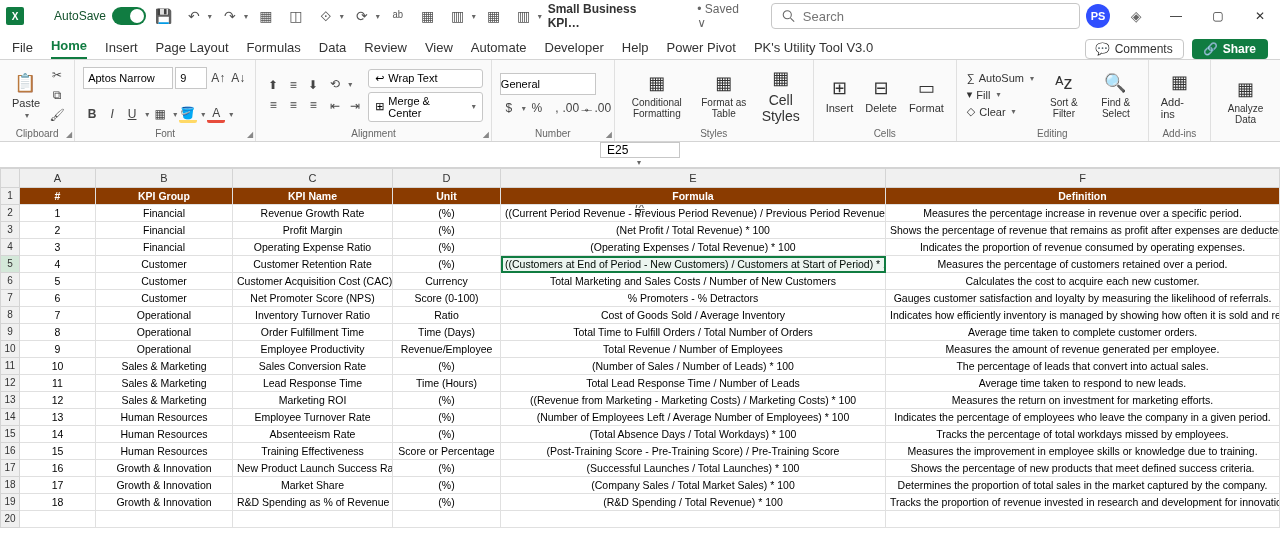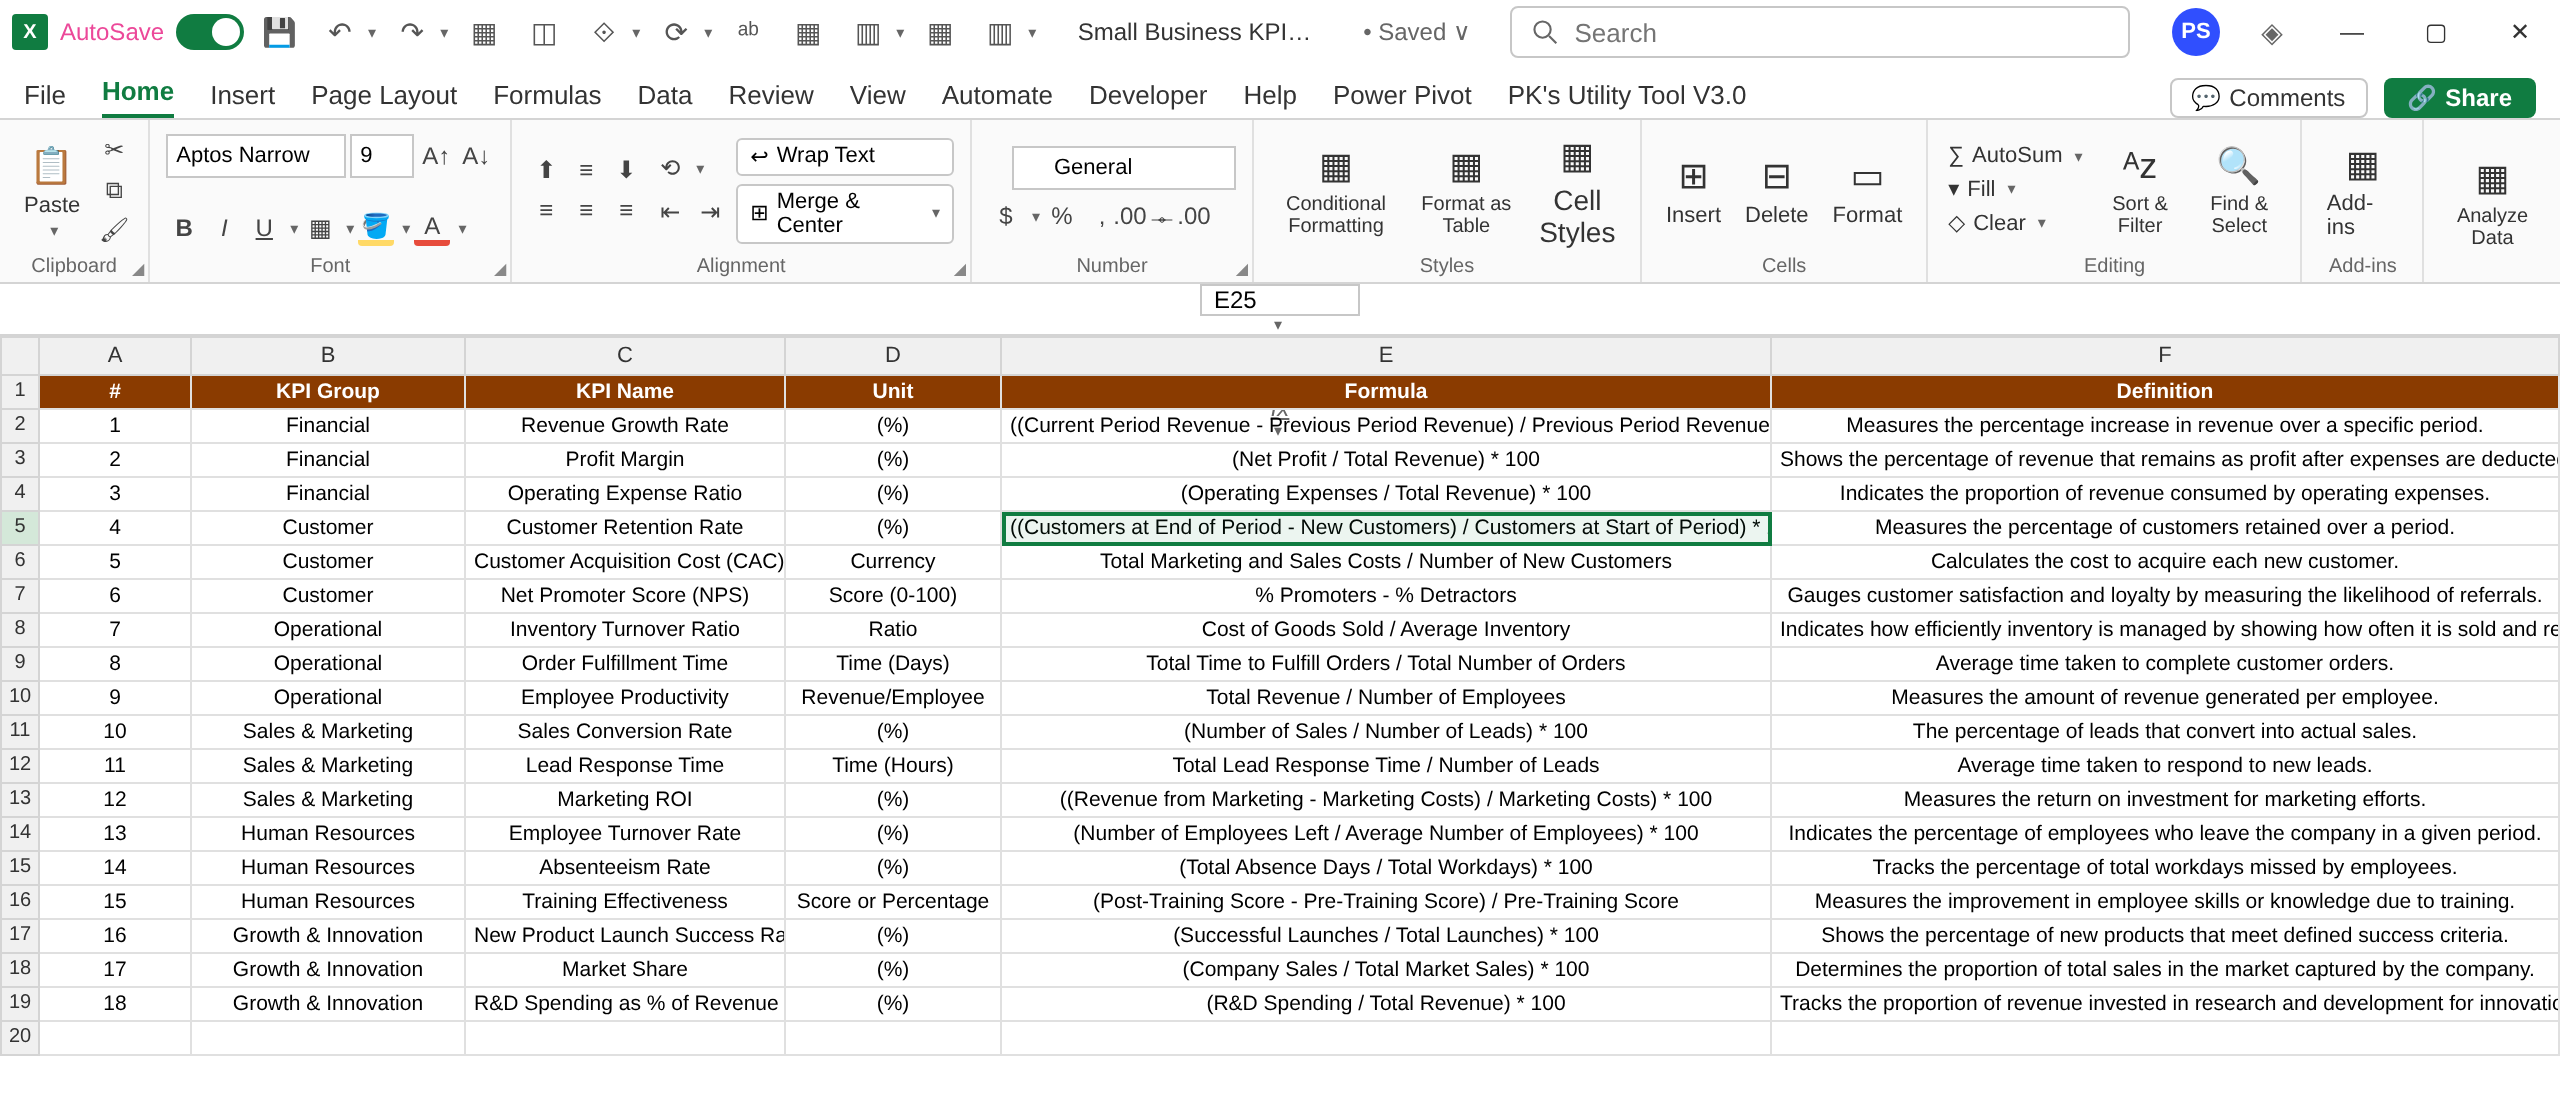--- a/index.html
+++ b/index.html
@@ -1,26 +1,26 @@
 <!DOCTYPE html>
 <html><head>
 <meta charset="utf-8">
 <style>
 * { margin:0; padding:0; box-sizing:border-box; font-family:"Segoe UI",Arial,sans-serif; }
 body { background:#fff; width:1280px; height:558px; overflow:hidden; user-select:none; }
 
 .titlebar { height:32px; display:flex; align-items:center; background:#fff; padding:0 6px; gap:6px; }
 .excel-icon{width:18px;height:18px;display:flex;align-items:center;justify-content:center;background:#107c41;color:#fff;font-size:10px;font-weight:bold;border-radius:2px;}
-.autosave-label { font-size:12px; color:#ec4899; }
+.autosave-label { font-size:12px; color:#14532d;margin-left:24px; }
 .autosave-pill{width:34px;height:18px;border-radius:9px;background:#107c41;display:flex;align-items:center;padding:2px;}
 .autosave-knob{width:14px;height:14px;border-radius:50%;background:#fff;margin-left:auto;}
 .tb-btn{width:24px;height:24px;display:flex;align-items:center;justify-content:center;color:#555;font-size:14px;border-radius:3px;}
 .tb-sep{display:flex;align-items:center;}
 .caret{font-size:8px;color:#666;margin-left:2px;}
-.doc-name{font-size:12px;color:#333;margin-left:auto;margin-right:20px;}
+.doc-name{font-size:12px;color:#333;margin-left:auto;margin-right:20px;font-weight:bold;}
 .saved{font-size:12px;color:#666;margin-right:14px;}
 .search-box{display:flex;align-items:center;gap:8px;width:310px;height:26px;border:1px solid #c7c7c7;border-radius:4px;background:#fff;padding:0 10px;}
 .search-box svg{width:14px;height:14px;color:#666;}
 .search-box input{border:none;outline:none;font-size:13px;color:#666;width:100%;}
 .titlebar .right{margin-left:auto;display:flex;align-items:center;gap:14px;}
 .avatar{width:24px;height:24px;border-radius:50%;background:#304ffe;color:#fff;display:flex;align-items:center;justify-content:center;font-size:11px;font-weight:600;}
 .diamond{color:#666;}
 .win-btn{width:28px;height:28px;display:flex;align-items:center;justify-content:center;color:#333;font-size:12px;}
 
 .tabs{height:28px;display:flex;align-items:flex-end;padding:0 12px;gap:18px;border-bottom:1px solid #d4d4d4;}
@@ -38,21 +38,21 @@
 .vbtn{display:flex;flex-direction:column;align-items:center;justify-content:center;padding:2px 4px;border-radius:3px;font-size:11px;color:#333;gap:2px;}
 .vbtn .ico{width:24px;height:24px;display:flex;align-items:center;justify-content:center;font-size:18px;}
 .vstack{display:flex;flex-direction:column;gap:2px;}
 .sm{font-size:12px;color:#444;width:18px;height:18px;display:flex;align-items:center;justify-content:center;border-radius:2px;}
 .font-name{width:90px;height:22px;border:1px solid #c7c7c7;font-size:11px;padding:0 4px;background:#fff;}
 .font-size{width:32px;height:22px;border:1px solid #c7c7c7;font-size:11px;padding:0 4px;background:#fff;}
 .hrow{display:flex;gap:2px;align-items:center;}
 .color-swatch{border-bottom:3px solid;}
 .fill-swatch{border-bottom-color:#ffd966;}
 .font-swatch{border-bottom-color:#e74c3c;}
-.num-format{width:112px;height:22px;border:1px solid #c7c7c7;font-size:11px;padding:0 20px;background:#fff;margin-left:12px;}
+.num-format{width:96px;height:22px;border:1px solid #c7c7c7;font-size:11px;padding:0 0;background:#fff;}
 .align-grid{display:grid;grid-template-columns:repeat(3,18px);gap:2px;}
 .wrap-btn,.merge-btn{display:flex;align-items:center;gap:4px;border:1px solid #c7c7c7;padding:2px 6px;font-size:11px;border-radius:3px;background:#fff;}
 .ed-row{display:flex;align-items:center;gap:4px;font-size:11px;color:#333;padding:1px 2px;}
 
 .fxrow{height:26px;display:flex;align-items:center;border-bottom:1px solid #d4d4d4;flex-direction:column;}
 .namebox{width:80px;height:22px;border:1px solid #c7c7c7;margin:0 4px;font-size:12px;padding:0 6px;background:#fff;}
 .fx-sep{width:1px;height:20px;background:#ccc;margin:0 4px;}
 .fx-btn{width:20px;color:#888;text-align:center;font-size:13px;}
 .fx-label{font-style:italic;color:#666;font-size:12px;margin:0 2px;text-decoration:underline;}
 .formula-input{flex:1;border:none;outline:none;height:22px;font-size:12px;padding:0 6px;}

